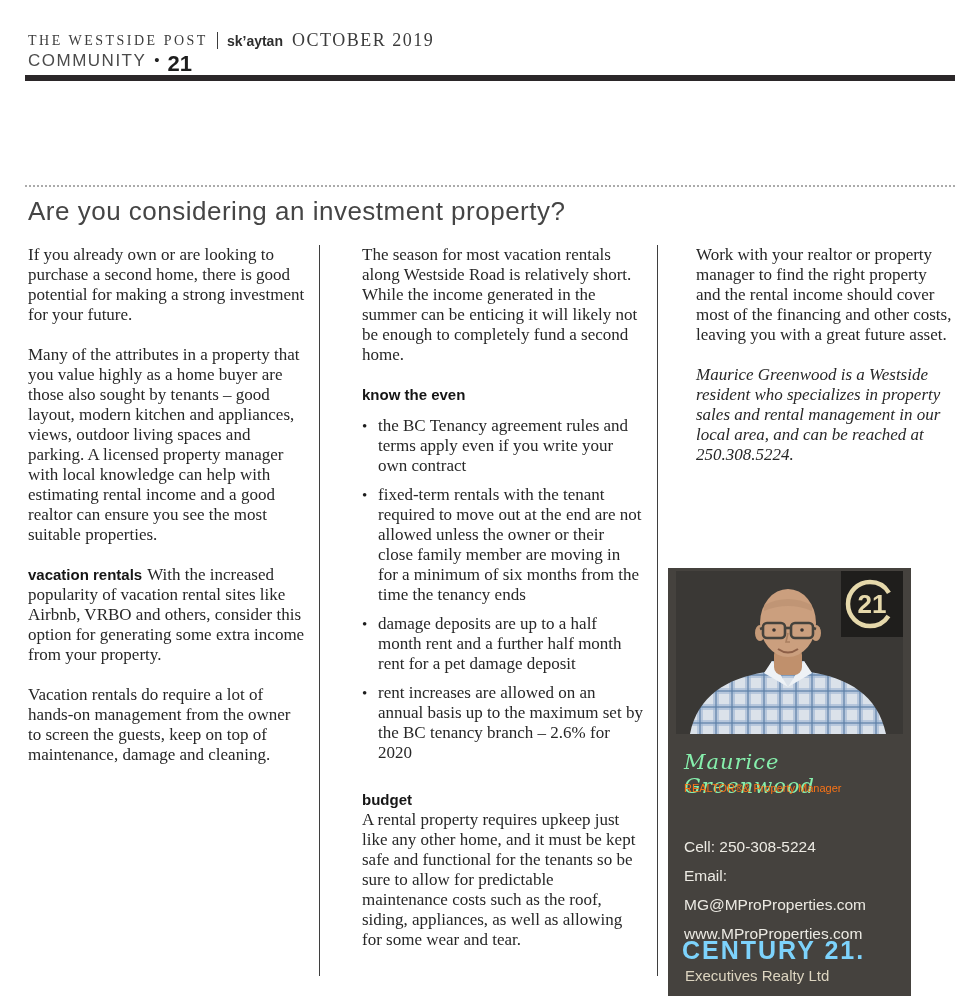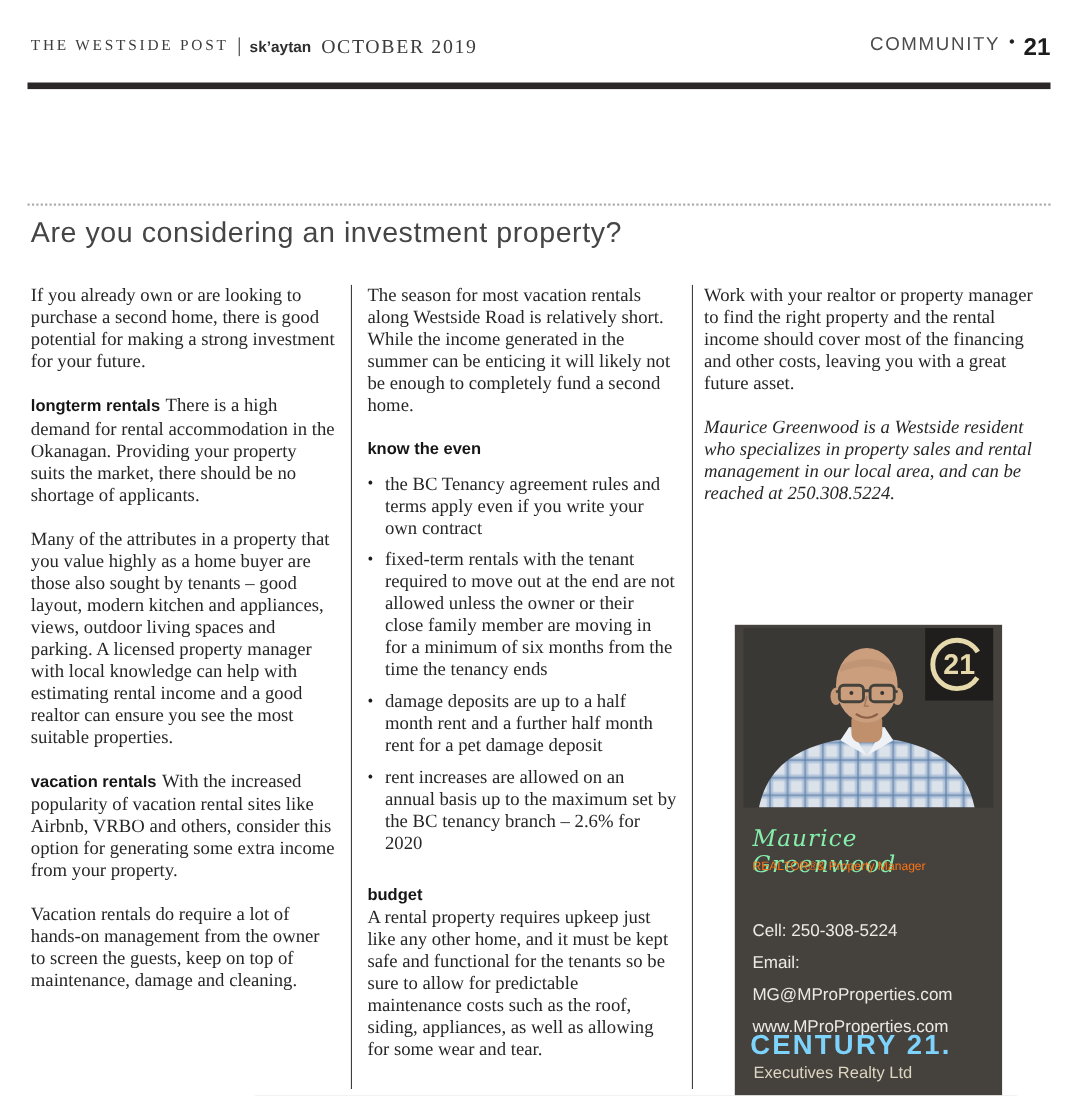--- a/index.html
+++ b/index.html
@@ -5,21 +5,21 @@
   * { margin:0; padding:0; box-sizing:border-box; }
   html,body { background:#e9e9e9; }
   .page {
     position:relative; width:980px; height:996px; margin:0 auto;
     background:#ffffff; overflow:hidden;
     font-family:"Liberation Serif", serif; color:#272727;
   }
   
   .masthead {
     position:absolute; top:30px; left:28px; right:25px;
-    display:flex; justify-content:space-between; align-items:baseline;
+    display:flex; justify-content:space-between; align-items:baseline;flex-direction:column;
   }
   .mast-left { display:flex; align-items:center; gap:9px; }
   .pub-name {
     font-family:"Liberation Serif", serif; font-size:14px; letter-spacing:2.5px;
     color:#3c3c3c; font-variant:small-caps; text-transform:uppercase;
   }
   .mast-divider { width:1px; height:17px; background:#3c3c3c; }
   .edition { font-family:"Liberation Sans", sans-serif; font-weight:bold; font-size:14px; color:#2e2e2e; }
   .issue-date { font-size:18px; letter-spacing:1.5px; color:#3c3c3c; text-transform:uppercase; }
   .mast-right { display:flex; align-items:flex-start; gap:8px; }
@@ -30,22 +30,22 @@
   .rule-thick { position:absolute; top:75px; left:25px; right:25px; height:6px; background:#2b2729; }
   .rule-dotted { position:absolute; top:185px; left:25px; right:25px; border-top:2px dotted #ababab; }
   
   .headline {
     position:absolute; top:196px; left:28px;
     font-family:"Liberation Sans", sans-serif; font-weight:normal;
     font-size:26px; letter-spacing:0.5px; color:#454545;
   }
   
   .columns {
-    position:absolute; top:259px; left:28px; width:924px; height:731px;
-    display:flex; font-size:17px; line-height:20px;
+    position:absolute; top:245px; left:28px; width:924px; height:731px;
+    display:flex; font-size:17px; line-height:20px;gap:28px;
   }
   .col { height:100%; }
   .col-1 { width:292px; padding-right:14px; border-right:1px solid #3f3f3f; }
   .col-2 { width:310px; padding:0 14px; border-right:1px solid #3f3f3f; }
   .col-3 { flex:1; padding-left:10px; }
   .col p { margin:0 0 20px 0; }
   .inline-h {
     font-family:"Liberation Sans", sans-serif; font-weight:bold;
     font-size:15px; color:#151515; margin-right:5px;
   }
@@ -102,21 +102,20 @@
 
   <div class="rule-thick"></div>
   <div class="rule-dotted"></div>
 
   <h1 class="headline">Are you considering an investment property?</h1>
 
   <div class="columns">
 
     <div class="col col-1">
       <p>If you already own or are looking to purchase a second home, there is good potential for making a strong investment for your future.</p>
-      <p><span class="inline-h">longterm rentals</span><span>There is a high demand for rental accommodation in the Okanagan. Providing your property suits the market, there should be no shortage of applicants.</span></p>
       <p>Many of the attributes in a property that you value highly as a home buyer are those also sought by tenants – good layout, modern kitchen and appliances, views, outdoor living spaces and parking. A licensed property manager with local knowledge can help with estimating rental income and a good realtor can ensure you see the most suitable properties.</p>
       <p><span class="inline-h">vacation rentals</span><span>With the increased popularity of vacation rental sites like Airbnb, VRBO and others, consider this option for generating some extra income from your property.</span></p>
       <p>Vacation rentals do require a lot of hands-on management from the owner to screen the guests, keep on top of maintenance, damage and cleaning.</p>
     </div>
 
     <div class="col col-2">
       <p>The season for most vacation rentals along Westside Road is relatively short. While the income generated in the summer can be enticing it will likely not be enough to completely fund a second home.</p>
       <div class="col-h">know the even</div>
       <div class="bullet-list">
         <div class="bullet-item">

